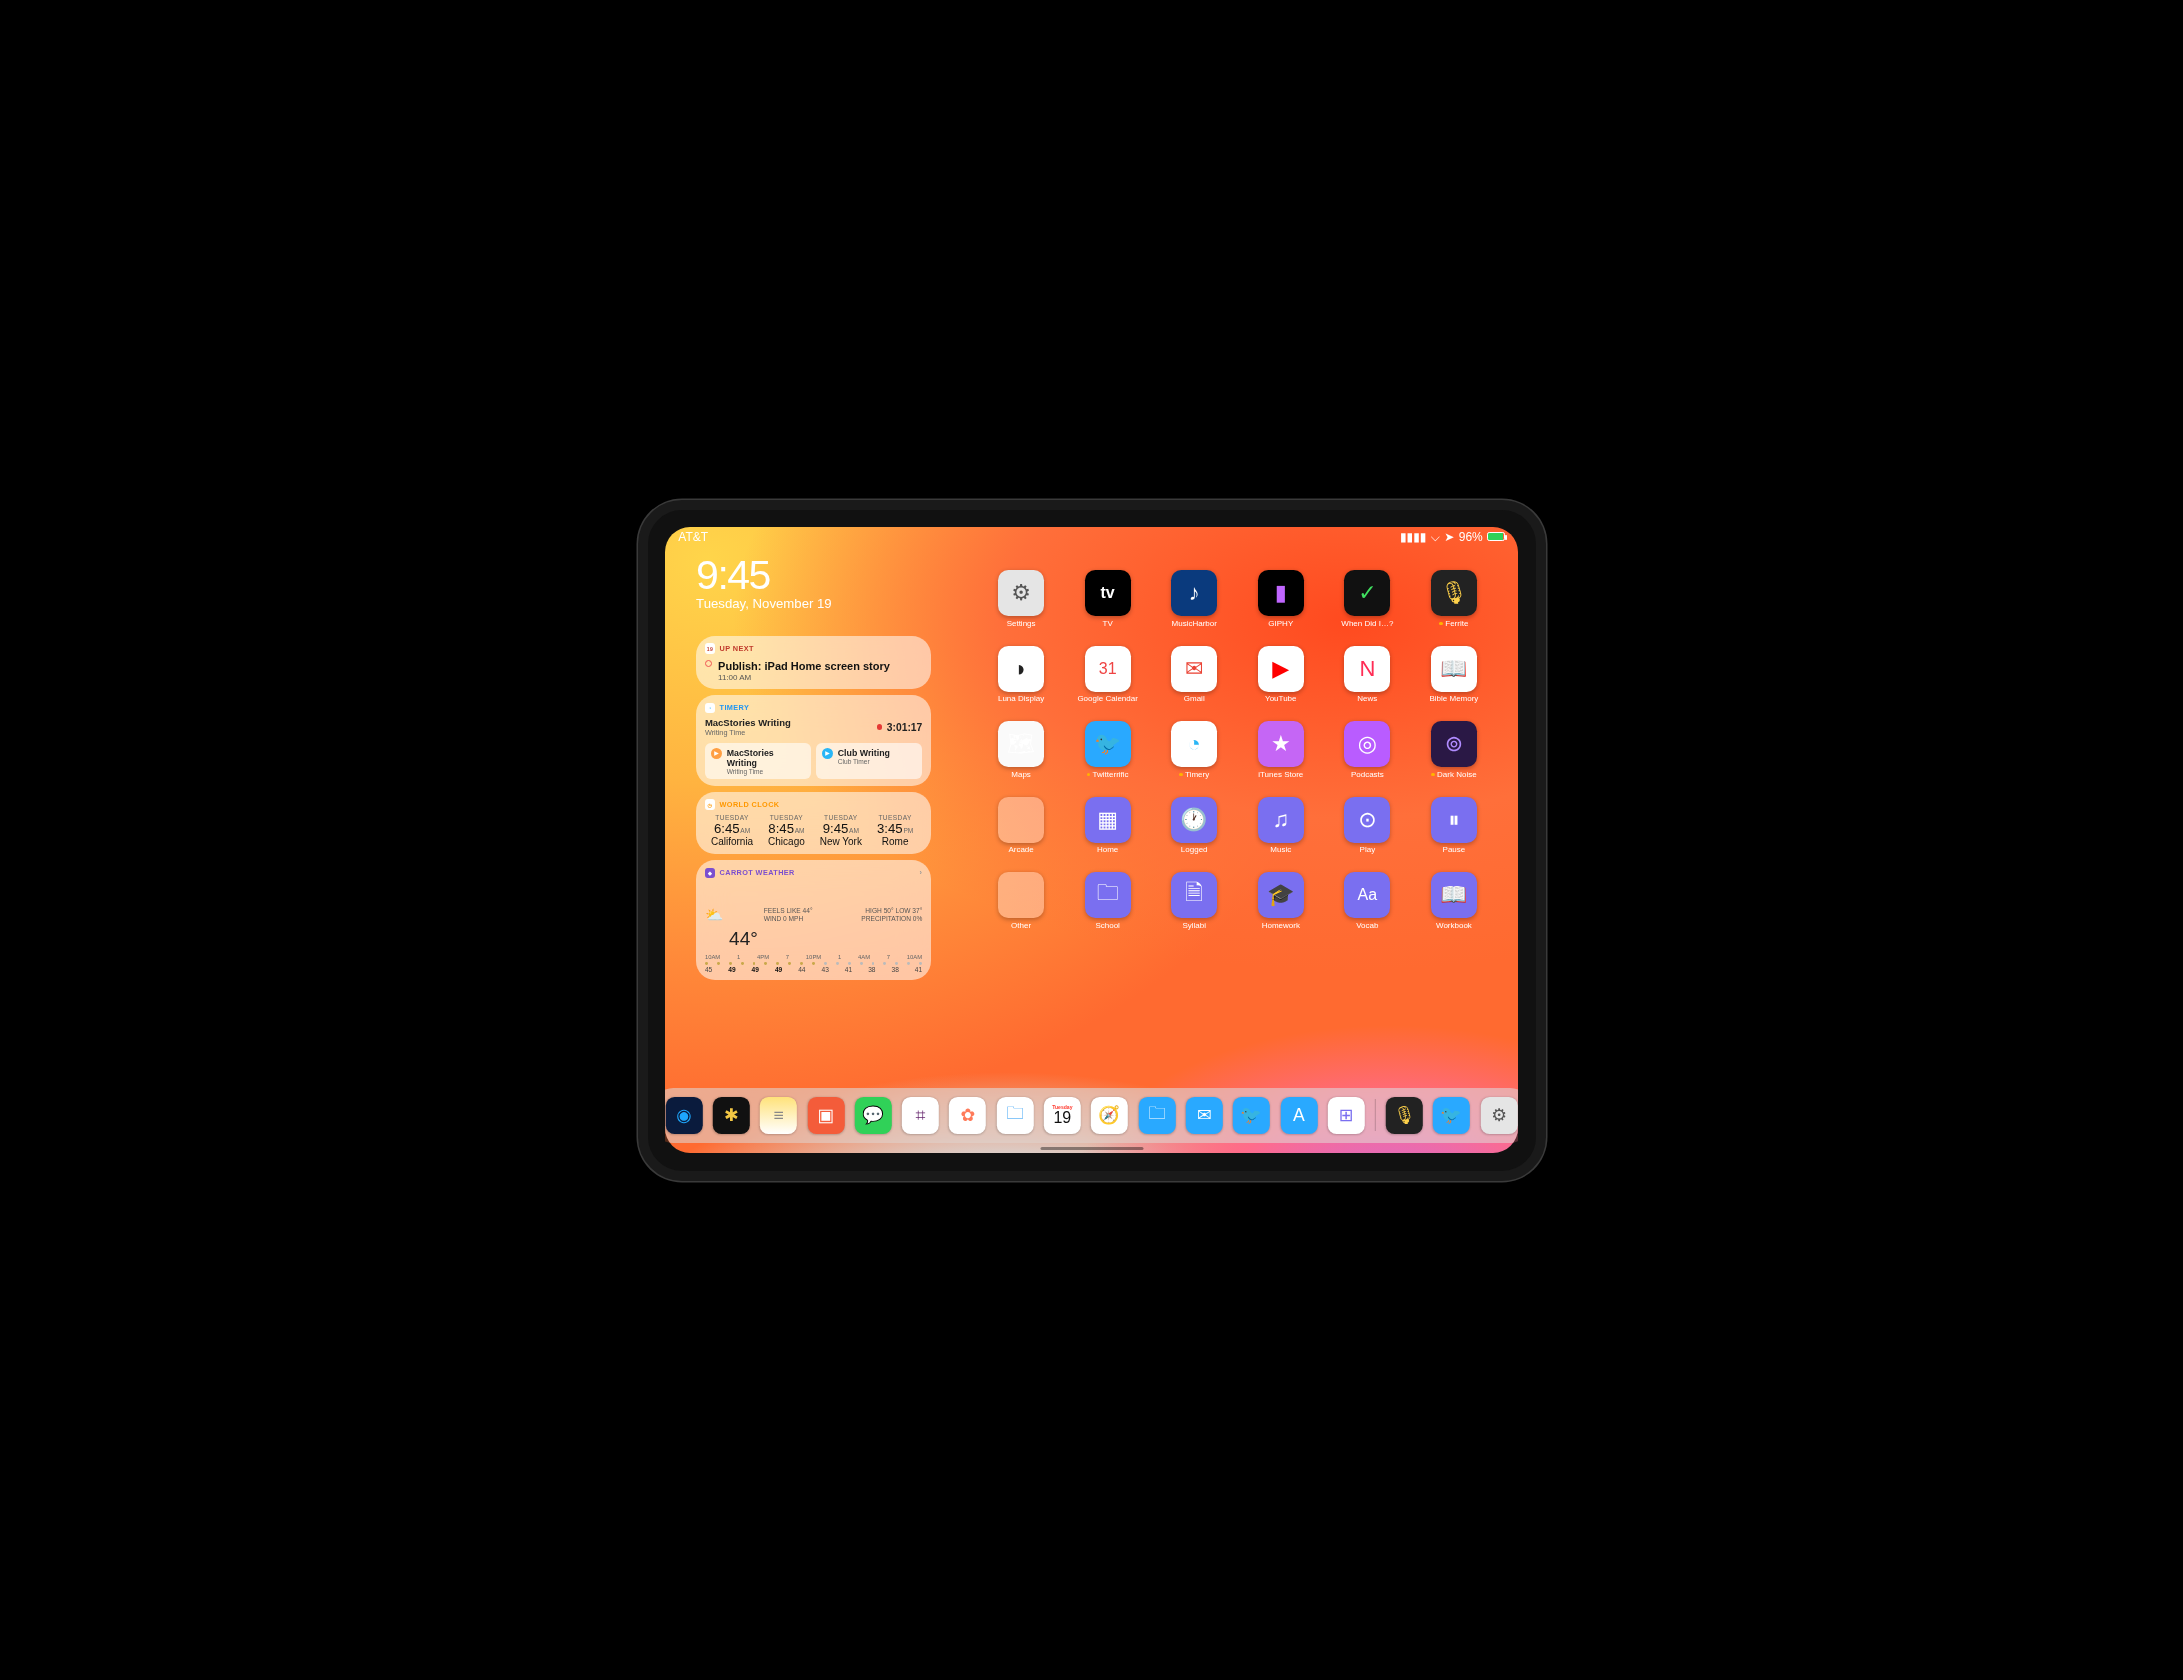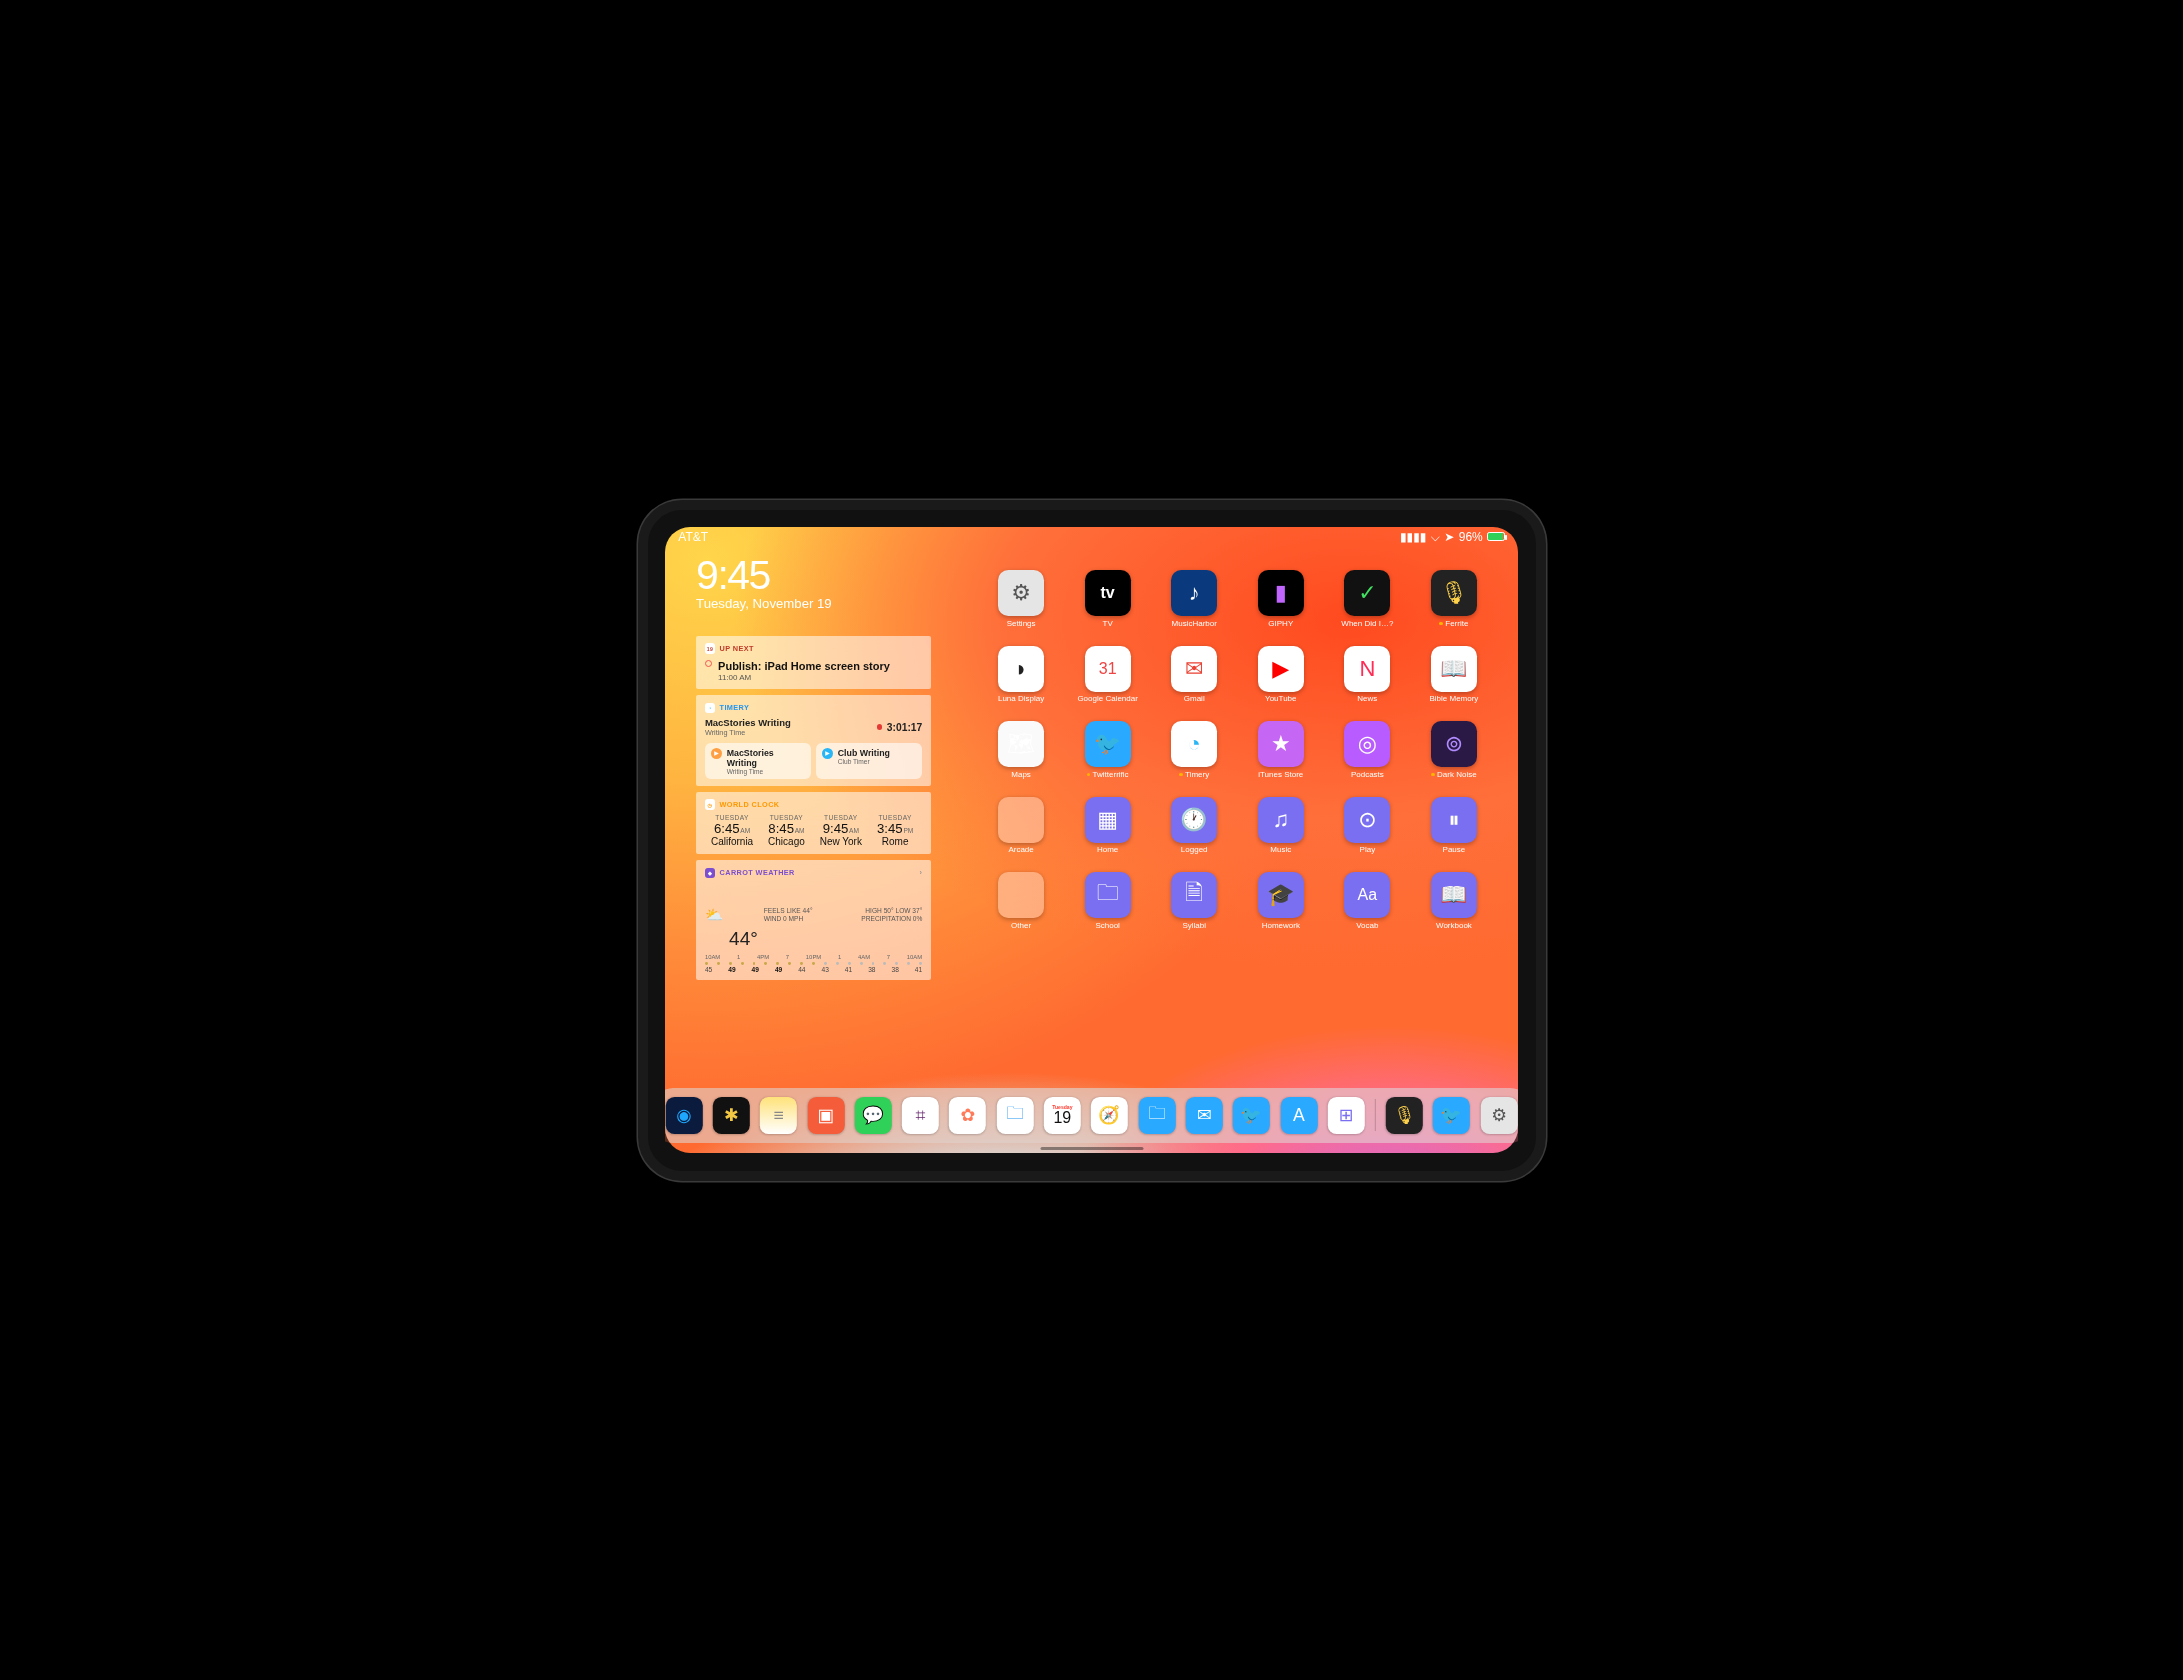--- a/index.html
+++ b/index.html
@@ -56,21 +56,21 @@
   
   .clockblock { position:absolute; top:25px; left:31px; color:#fff; }
   .clockblock .time { font-size: 41px; font-weight: 200; letter-spacing:-1.5px; }
   .clockblock .date { font-size: 13.2px; font-weight: 400; margin-top: -2.9px; }
 
   
   .widgets { position:absolute; top:109px; left:31px; width:235px; display:flex; flex-direction:column; gap:5.9px; }
   .widget {
     background: rgba(255,255,255,0.55);
     backdrop-filter: blur(14.7px);
-    border-radius: 2px;
+    border-radius: 19px;
     padding: 7.3px 8.8px;
     color:#222;
   }
   .widget .whead { display:flex; align-items:center; gap:4.4px; font-size:7.3px; letter-spacing:0.4px; color:#c0392b; font-weight:600; }
   .widget .whead .ico { width:10.3px; height:10.3px; border-radius:2.9px; background:#fff; display:flex; align-items:center; justify-content:center; font-size:5.1px; color:#c0392b; font-weight:700;}
   .widget-upnext .event { margin-top:5.9px; }
   .widget-upnext .event .title { font-size:11px; font-weight:600; color:#111; display:flex; gap:5.9px;}
   .widget-upnext .event .title .dot { width:7.3px; height:7.3px; border:1.5px solid #e55; border-radius:50%; flex-shrink:0;}
   .widget-upnext .event .sub { font-size:8px; color:#555; margin-left:13.2px; margin-top:1.5px; }
 

